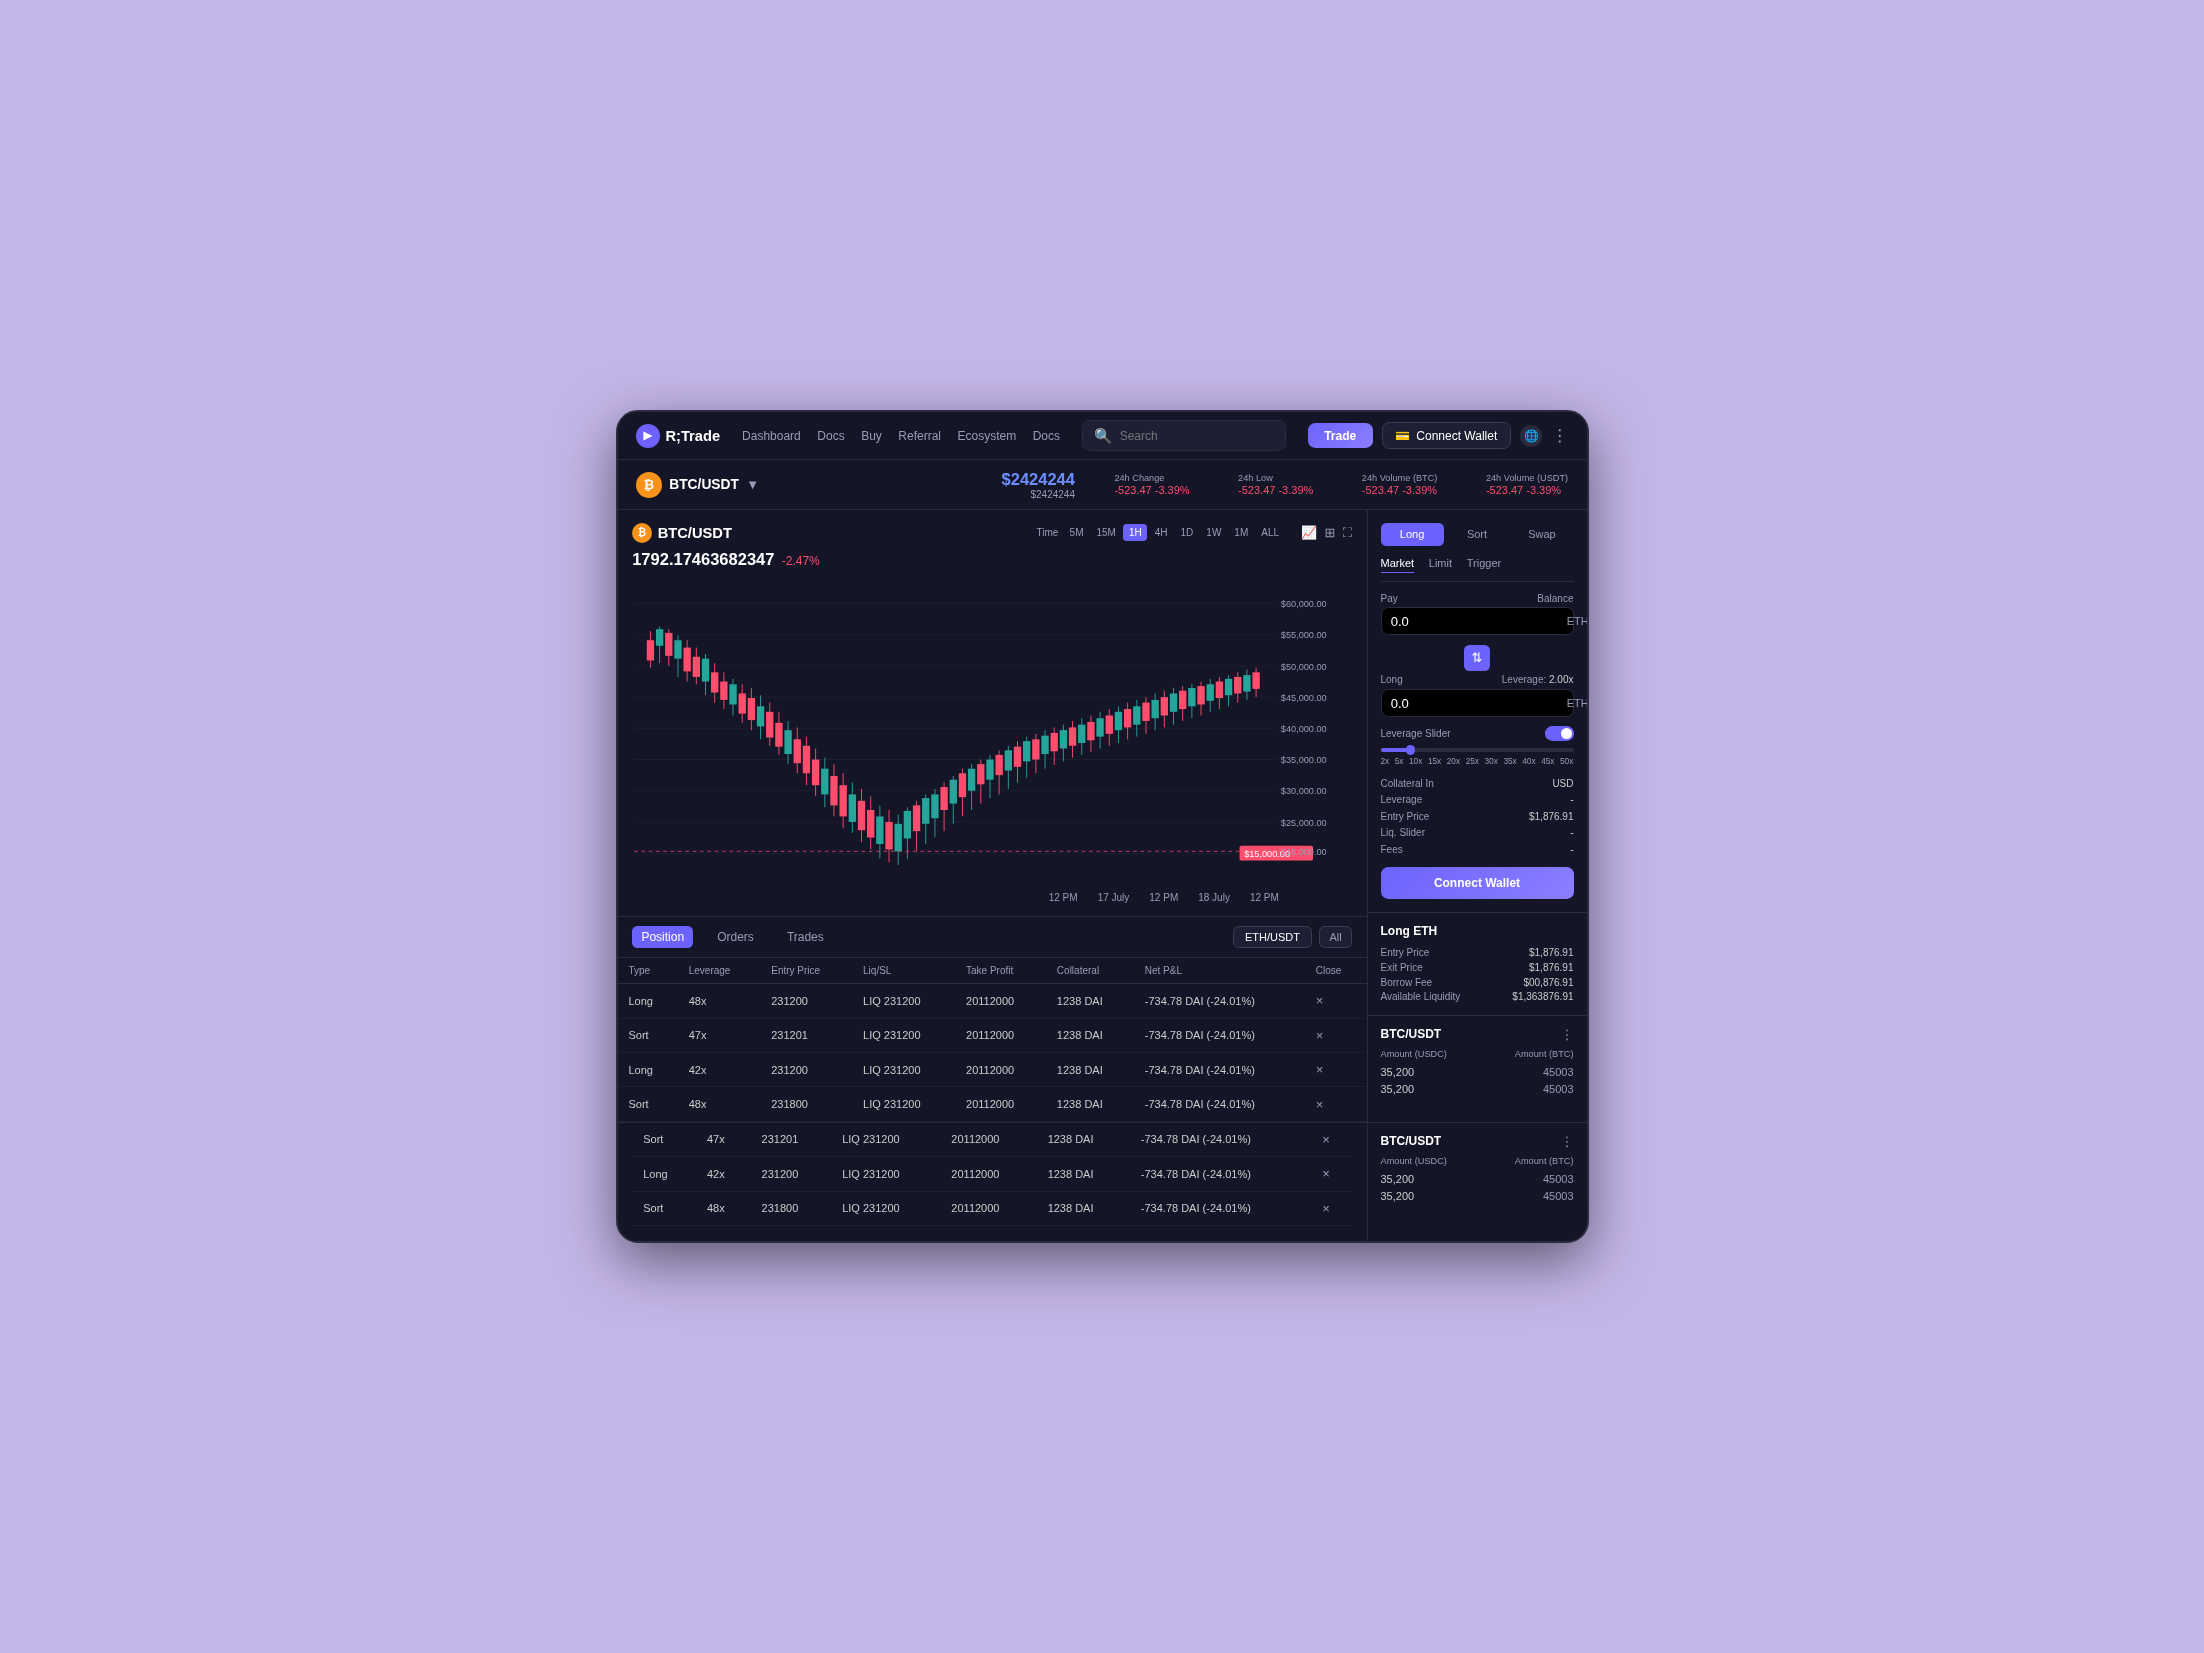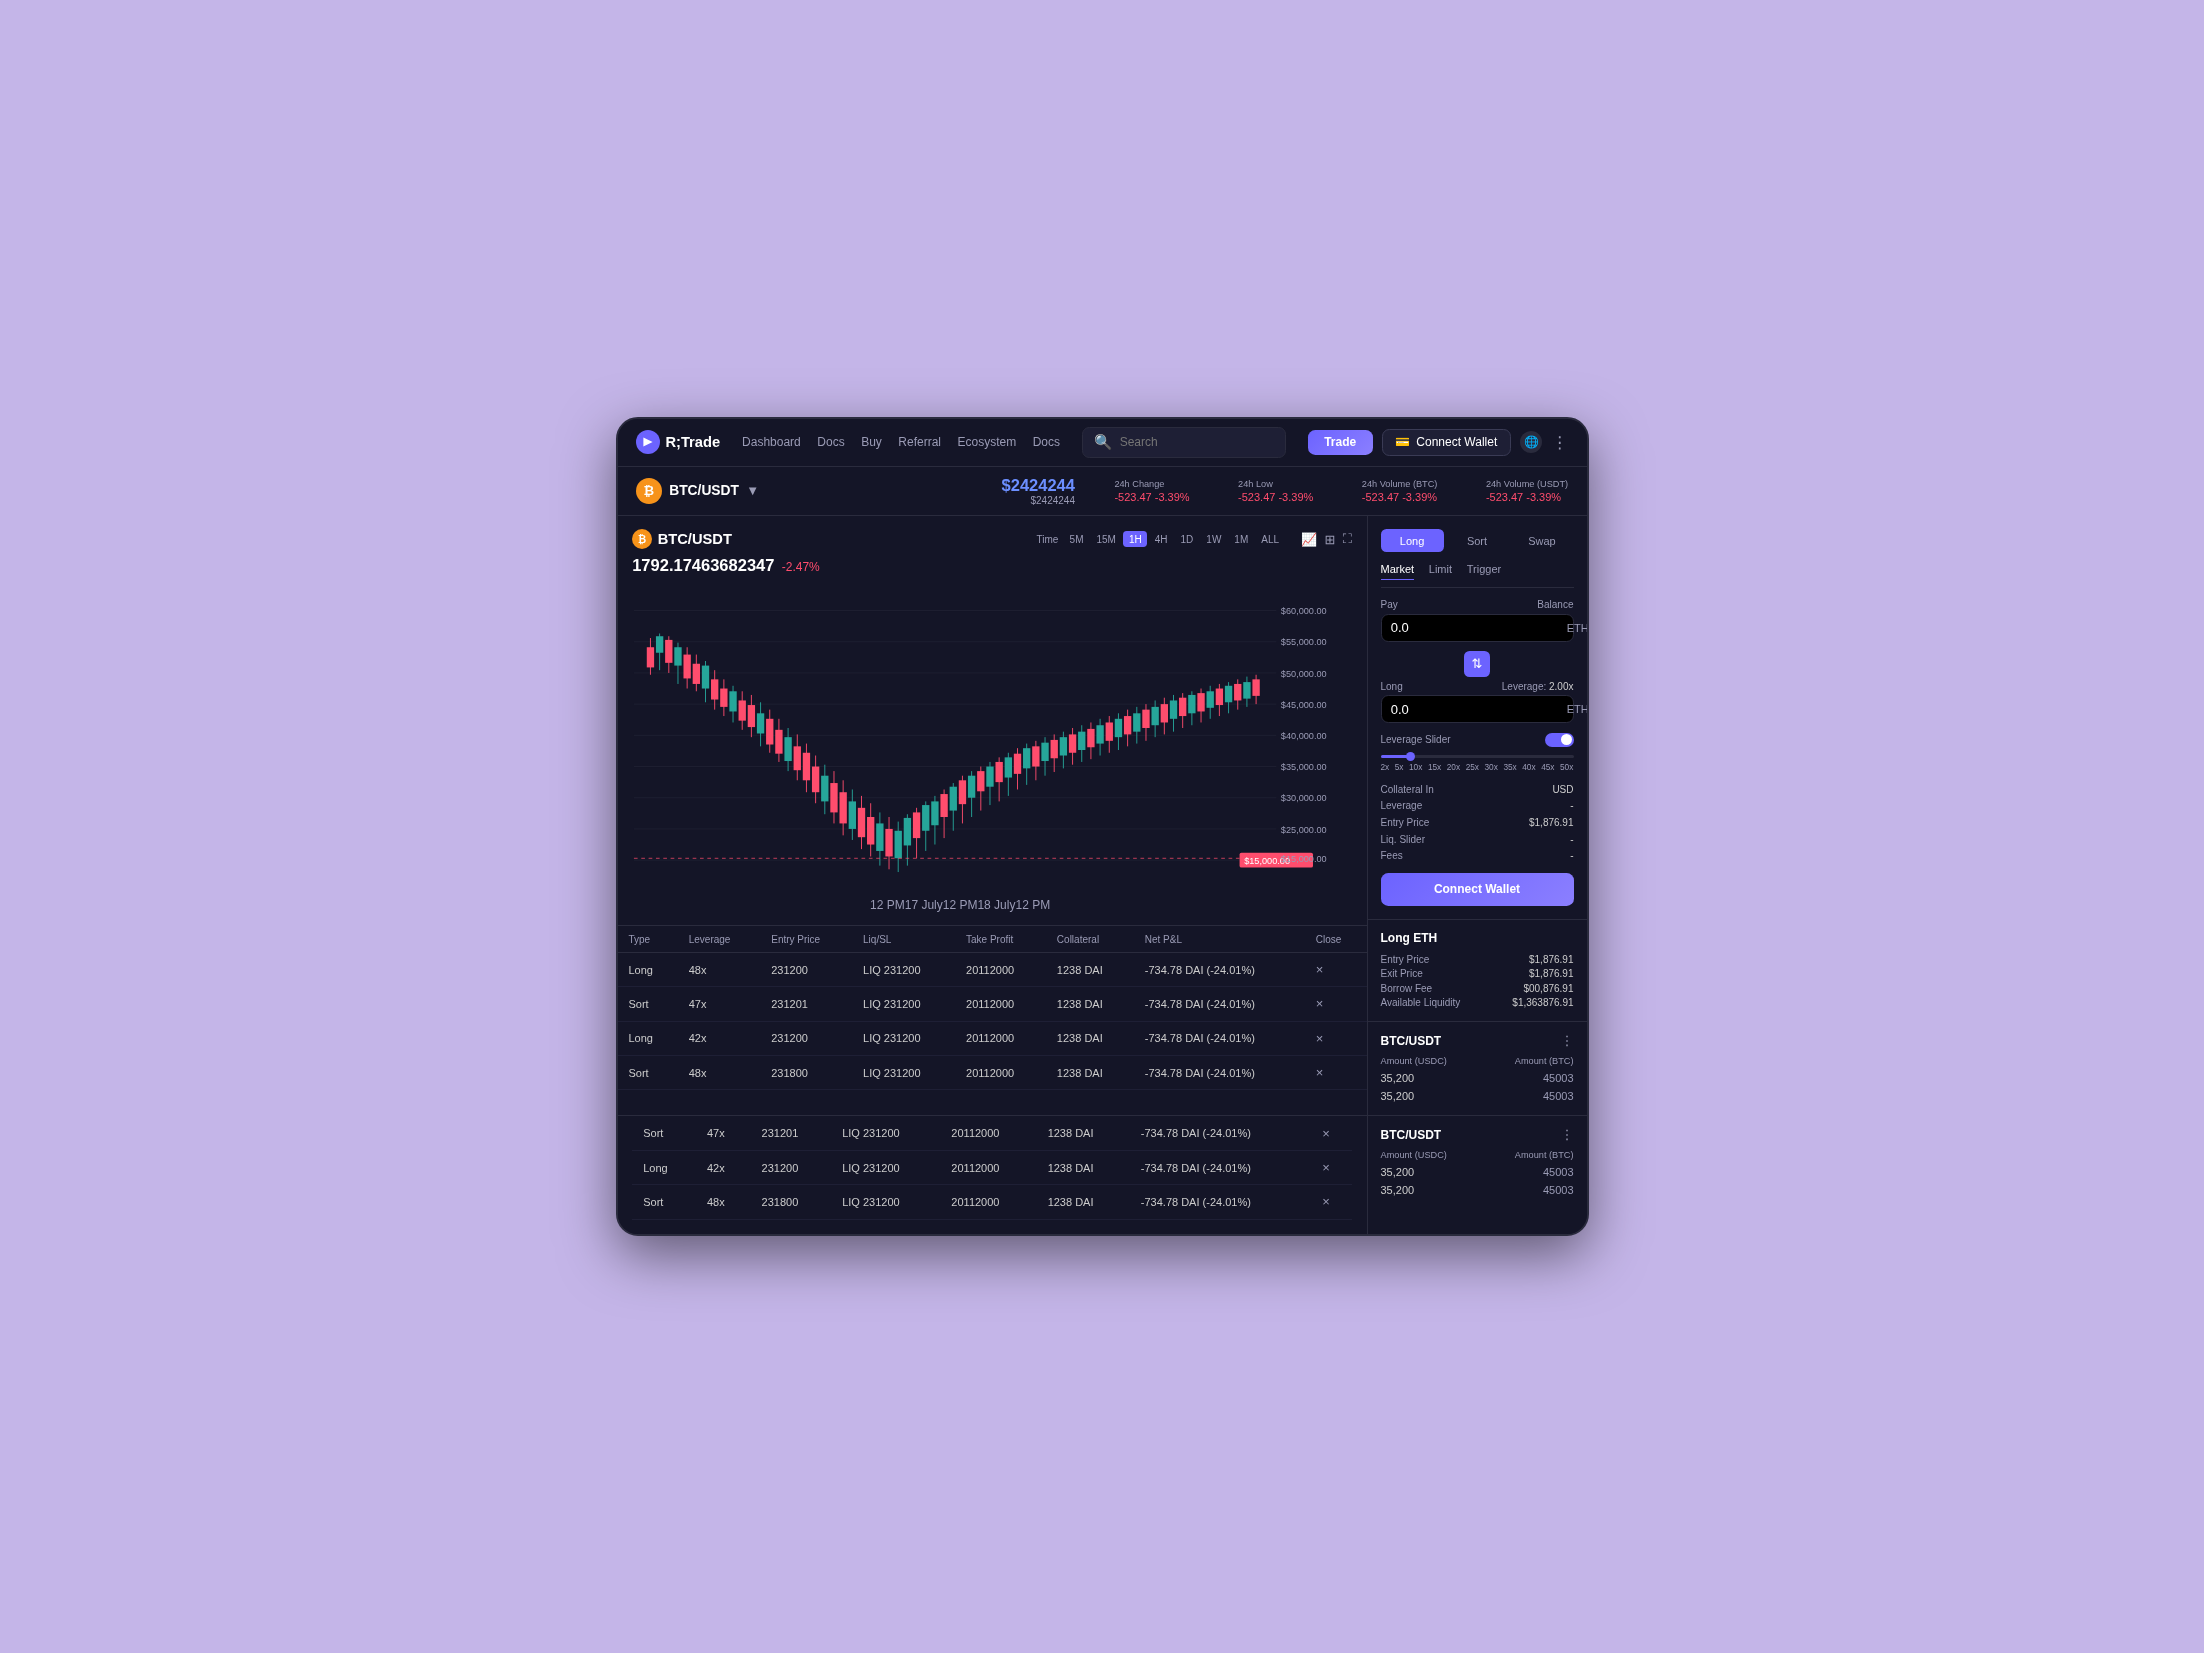--- a/index.html
+++ b/index.html
@@ -281,24 +281,25 @@
     }
 
     
     .chart-canvas {
       position: relative;
       height: 312px;
       background: #141527;
     }
     .time-labels {
       display: flex;
-      justify-content: center;
+      justify-content: flex-end;
       padding: 3.7px 73px 3.7px 9.2px;
-      font-size: 12px;
-      color: #9a9bb5;
+      font-size: 10px;
+      color: #9a9bb5;
+      gap: 20px;
     }
 
     
     .table-section {
       background: #141527;
       flex: 1;
     }
     .table-tabs {
       display: flex;
       align-items: center;
@@ -924,20 +925,29 @@
         <div class="time-labels">
           <span>12 PM</span>
           <span>17 July</span>
           <span>12 PM</span>
           <span>18 July</span>
           <span>12 PM</span>
         </div>
       </div>
 
       <div class="table-section">
+        <div class="table-tabs">
+          <button class="tab-btn active">Position</button>
+          <button class="tab-btn">Orders</button>
+          <button class="tab-btn">Trades</button>
+          <div class="table-filter">
+            <button class="filter-btn">ETH/USDT</button>
+            <button class="filter-btn-small">All</button>
+          </div>
+        </div>
         <table class="data-table">
           <thead>
             <tr>
               <th>Type</th>
               <th>Leverage</th>
               <th>Entry Price</th>
               <th>Liq/SL</th>
               <th>Take Profit</th>
               <th>Collateral</th>
               <th>Net P&amp;L</th>

